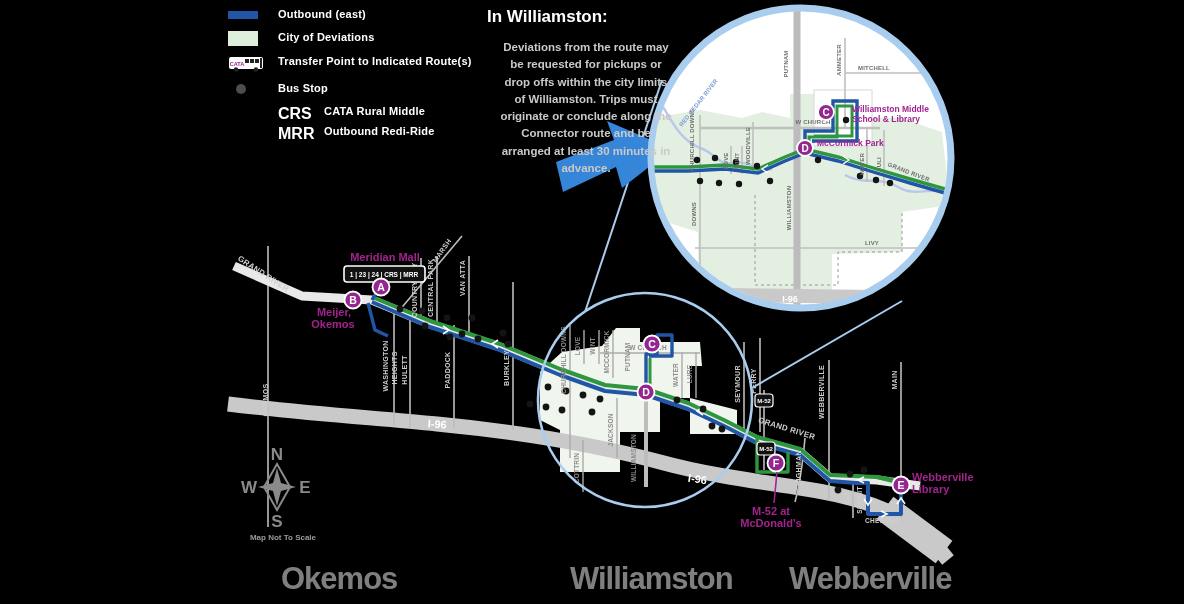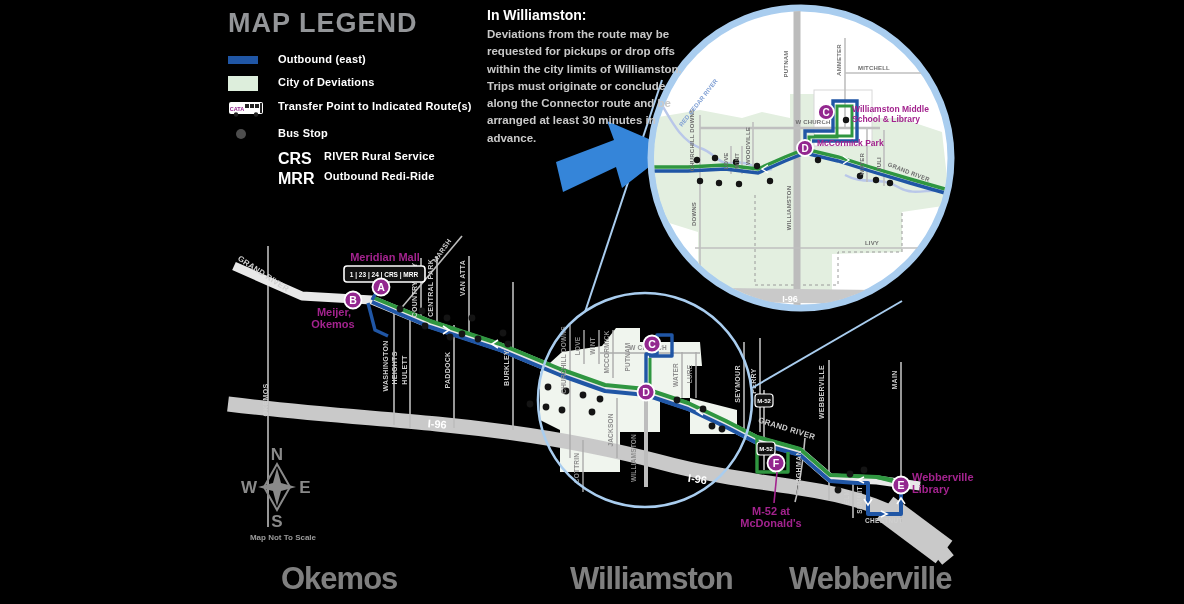--- a/index.html
+++ b/index.html
@@ -14,22 +14,22 @@
   .ltxt{font-size:11px;font-weight:bold;color:#fff;letter-spacing:.2px;}
   .sw{display:inline-block;width:30px;height:8px;}
   .sw-blue{background:#2056A5;}
   .sw-green{background:#2F9640;}
   .sw-city{background:#DDEEDC;height:15px;}
   .dot{width:10px;height:10px;border-radius:50%;background:#4d4d4d;margin-left:8px;}
   .abbr-row{display:flex;margin:2px 0 2px 50px;}
   .abbr{width:46px;flex:0 0 46px;font-size:16px;font-weight:bold;}
   
   .note{position:absolute;left:487px;top:7px;width:198px;}
-  .note h3{margin:0 0 3px 0;font-size:14px;color:#fff;}
-  .note p{margin:0;font-size:11.5px;line-height:1.5;color:#c9c9c9;font-weight:bold;}
+  .note h3{margin:0 0 3px 0;font-size:17px;color:#fff;}
+  .note p{margin:12px;font-size:11.5px;line-height:1.5;color:#c9c9c9;font-weight:bold;text-align:center;}
 </style>
 </head>
 <body>
 
 <div class="stage">
 
 <svg width="1184" height="604" viewBox="0 0 1184 604">
   <defs>
     <clipPath id="insetClip">
           <circle cx="801" cy="158" r="147"></circle>
@@ -345,21 +345,20 @@
 
   <g fill="#7F7F7F" font-size="31" font-weight="bold" letter-spacing="-1">
     <text x="281" y="589">Okemos</text>
     <text x="570" y="589">Williamston</text>
     <text x="789" y="589">Webberville</text>
   </g>
 </svg>
 
 
 <div class="legend">
-  <div class="legend-title">MAP LEGEND</div>
   <div class="lrow">
     <span class="lkey">
           <span class="sw sw-blue"></span>
         </span>
     <span class="ltxt">Outbound (east)</span>
   </div>
   <div class="lrow">
     <span class="lkey">
           <span class="sw sw-city"></span>
         </span>
@@ -381,21 +380,21 @@
     <span class="ltxt">Transfer Point to Indicated Route(s)</span>
   </div>
   <div class="lrow">
     <span class="lkey">
           <span class="dot"></span>
         </span>
     <span class="ltxt">Bus Stop</span>
   </div>
   <div class="abbr-row">
     <span class="abbr">CRS</span>
-    <span class="ltxt">RIVER Rural Service</span>
+    <span class="ltxt">CATA Rural Middle</span>
   </div>
   <div class="abbr-row">
     <span class="abbr">MRR</span>
     <span class="ltxt">Outbound Redi-Ride</span>
   </div>
 </div>
 
 
 <div class="note">
   <h3>In Williamston:</h3>

